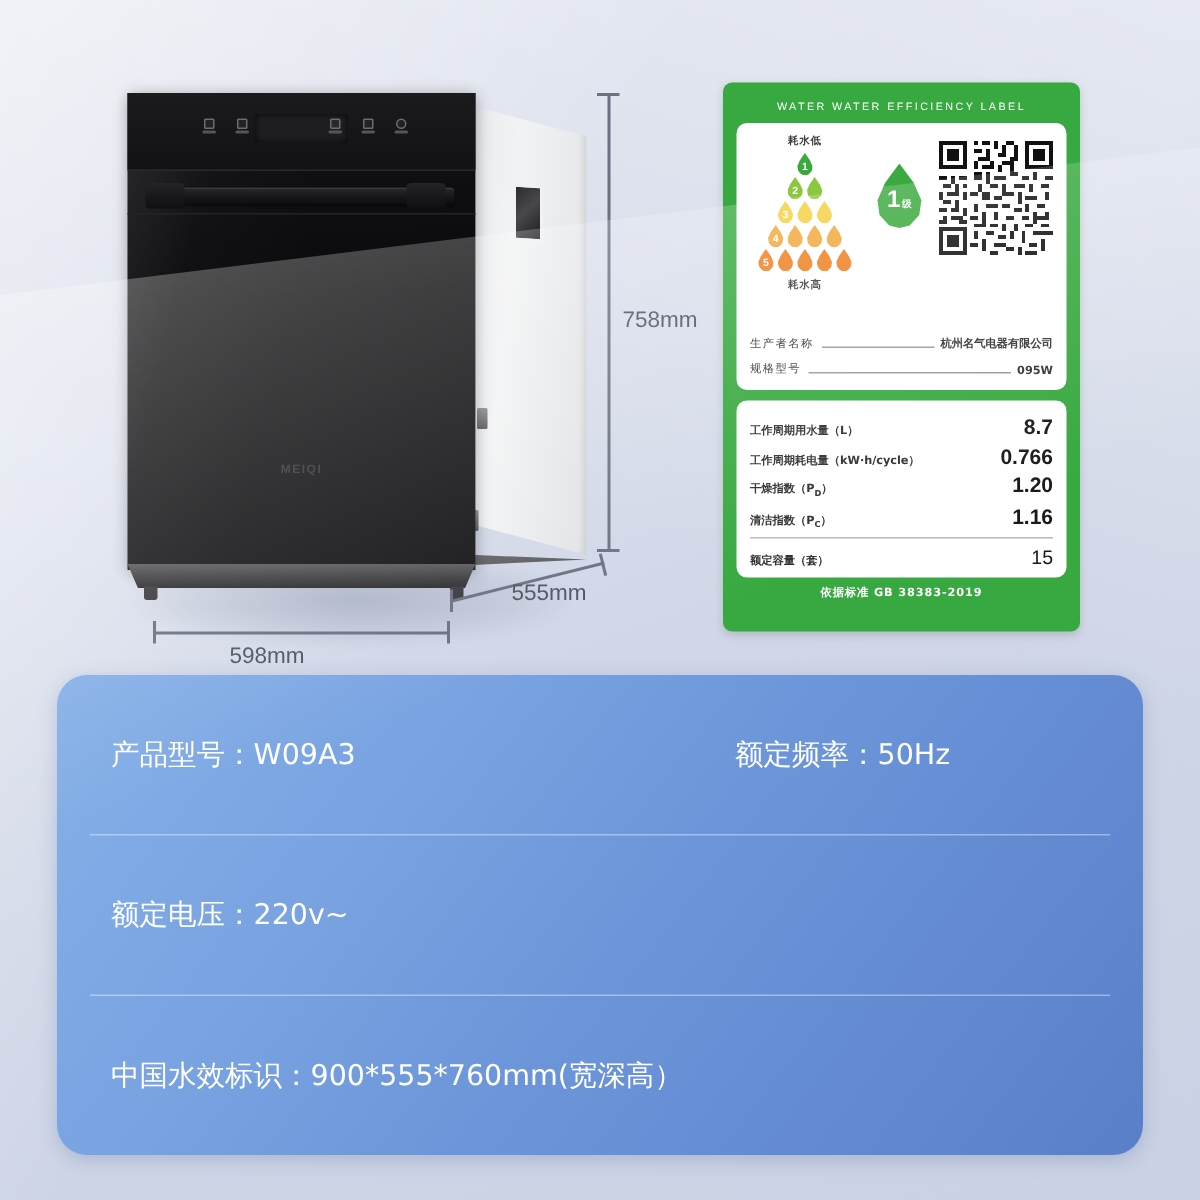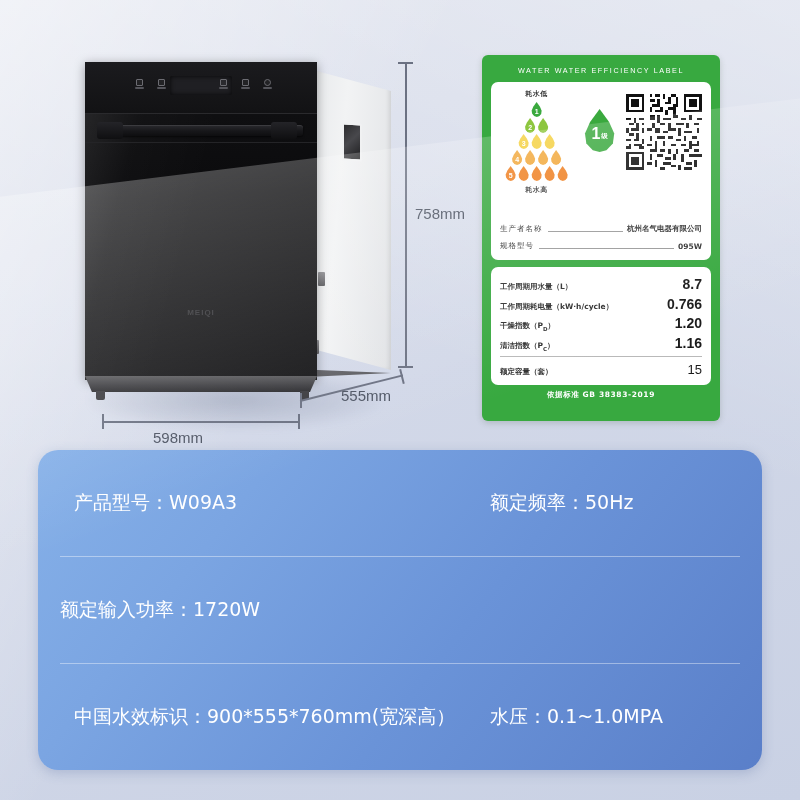--- a/index.html
+++ b/index.html
@@ -610,29 +610,26 @@
     <div class="spec-line">
       <div class="spec-cell left">
         <span>产品型号：</span><span>W09A3</span>
       </div>
       <div class="spec-cell right">
         <span>额定频率：</span><span>50Hz</span>
       </div>
     </div>
 
     <div class="spec-line">
-      <div class="spec-cell right">
-        <span>额定输入功率：</span><span>1720W</span>
+      <div class="spec-cell left">
+        <span>额定电压：</span><span>220v~</span>
       </div>
     </div>
 
     <div class="spec-line">
       <div class="spec-cell left">
         <span>中国水效标识：</span><span>900*555*760mm(宽深高）</span>
       </div>
-      <div class="spec-cell right">
-        <span>水压：</span><span>0.1~1.0MPA</span>
-      </div>
     </div>
 
   </div>
 
 </div>
 
 </body></html>

